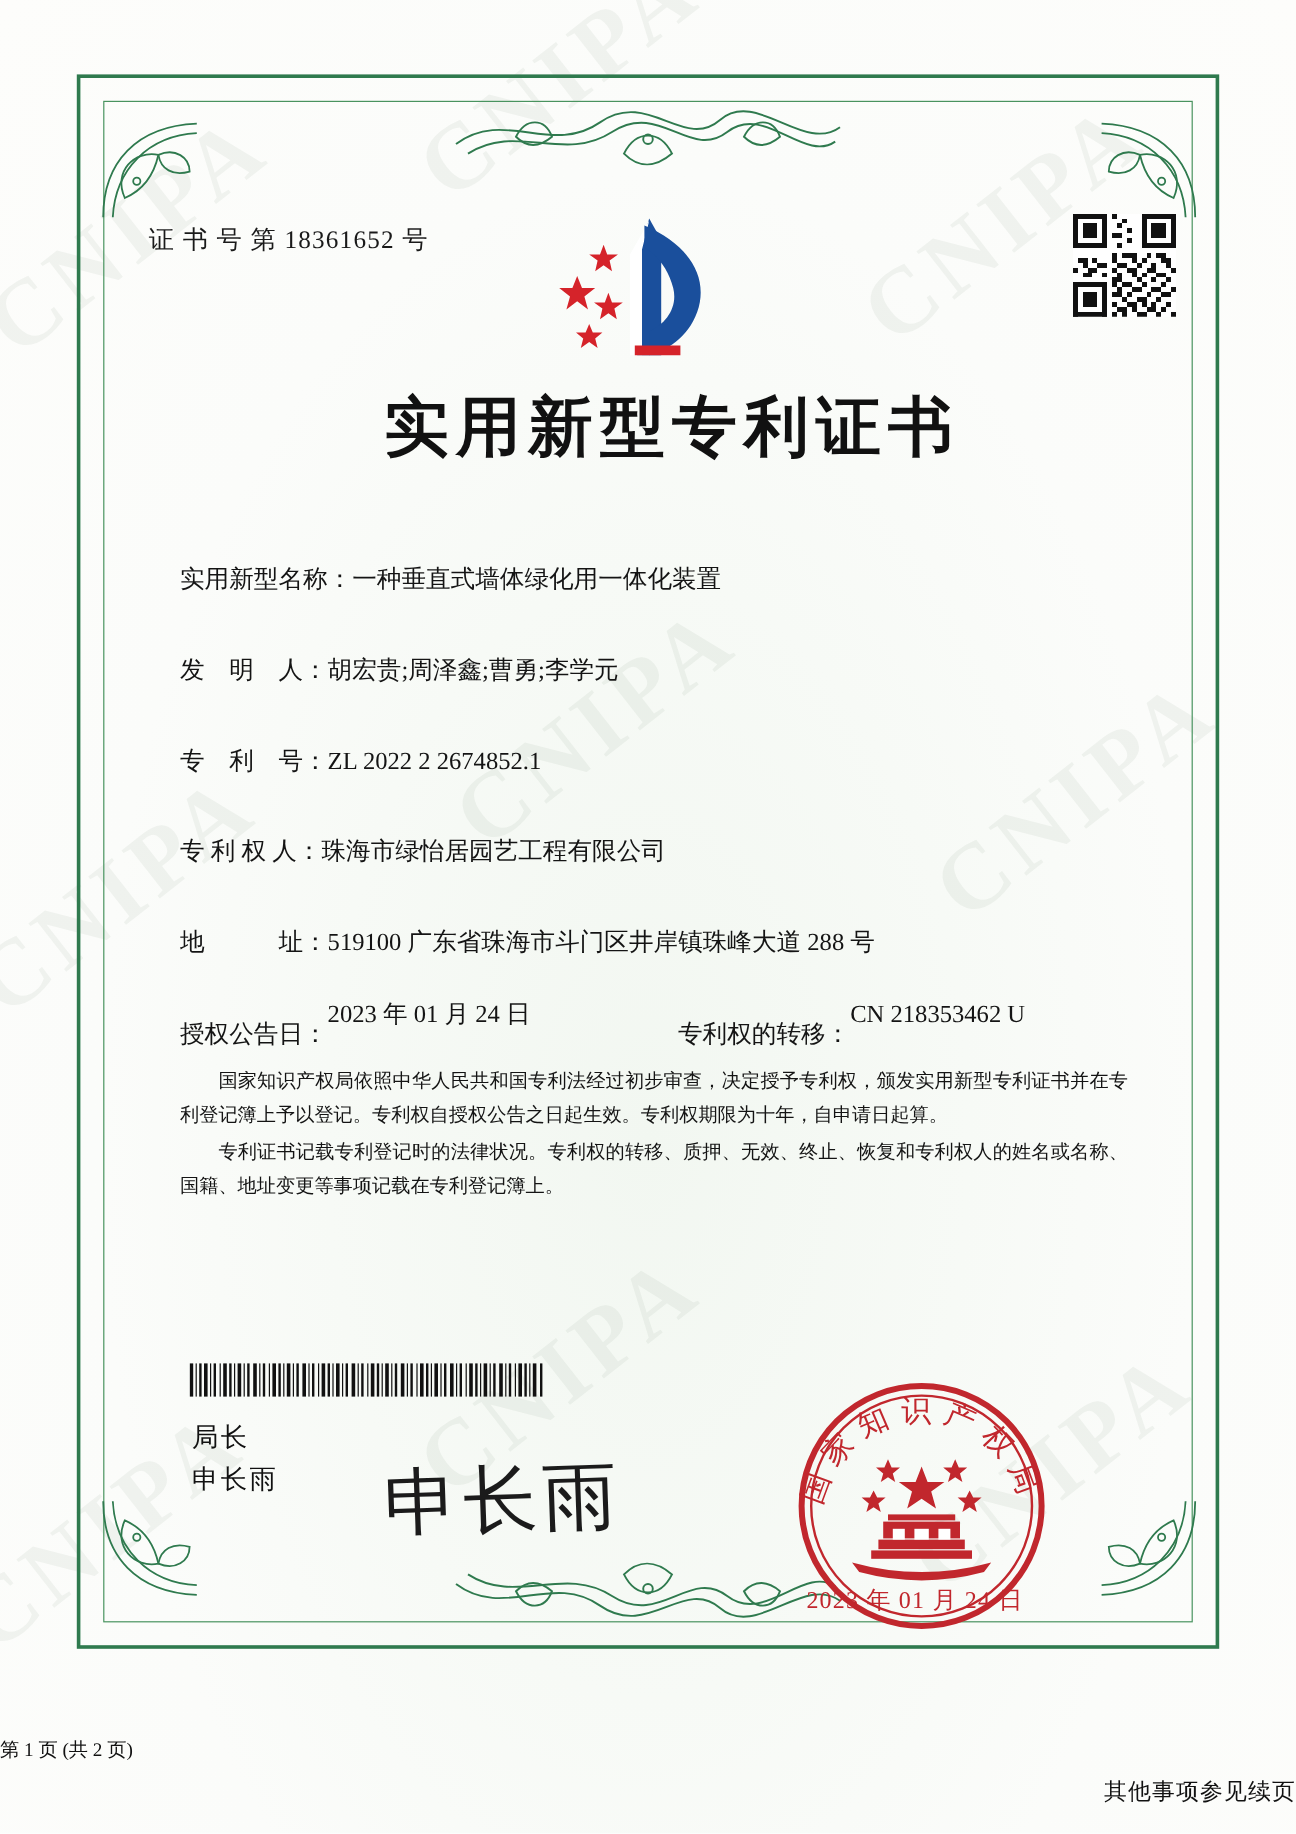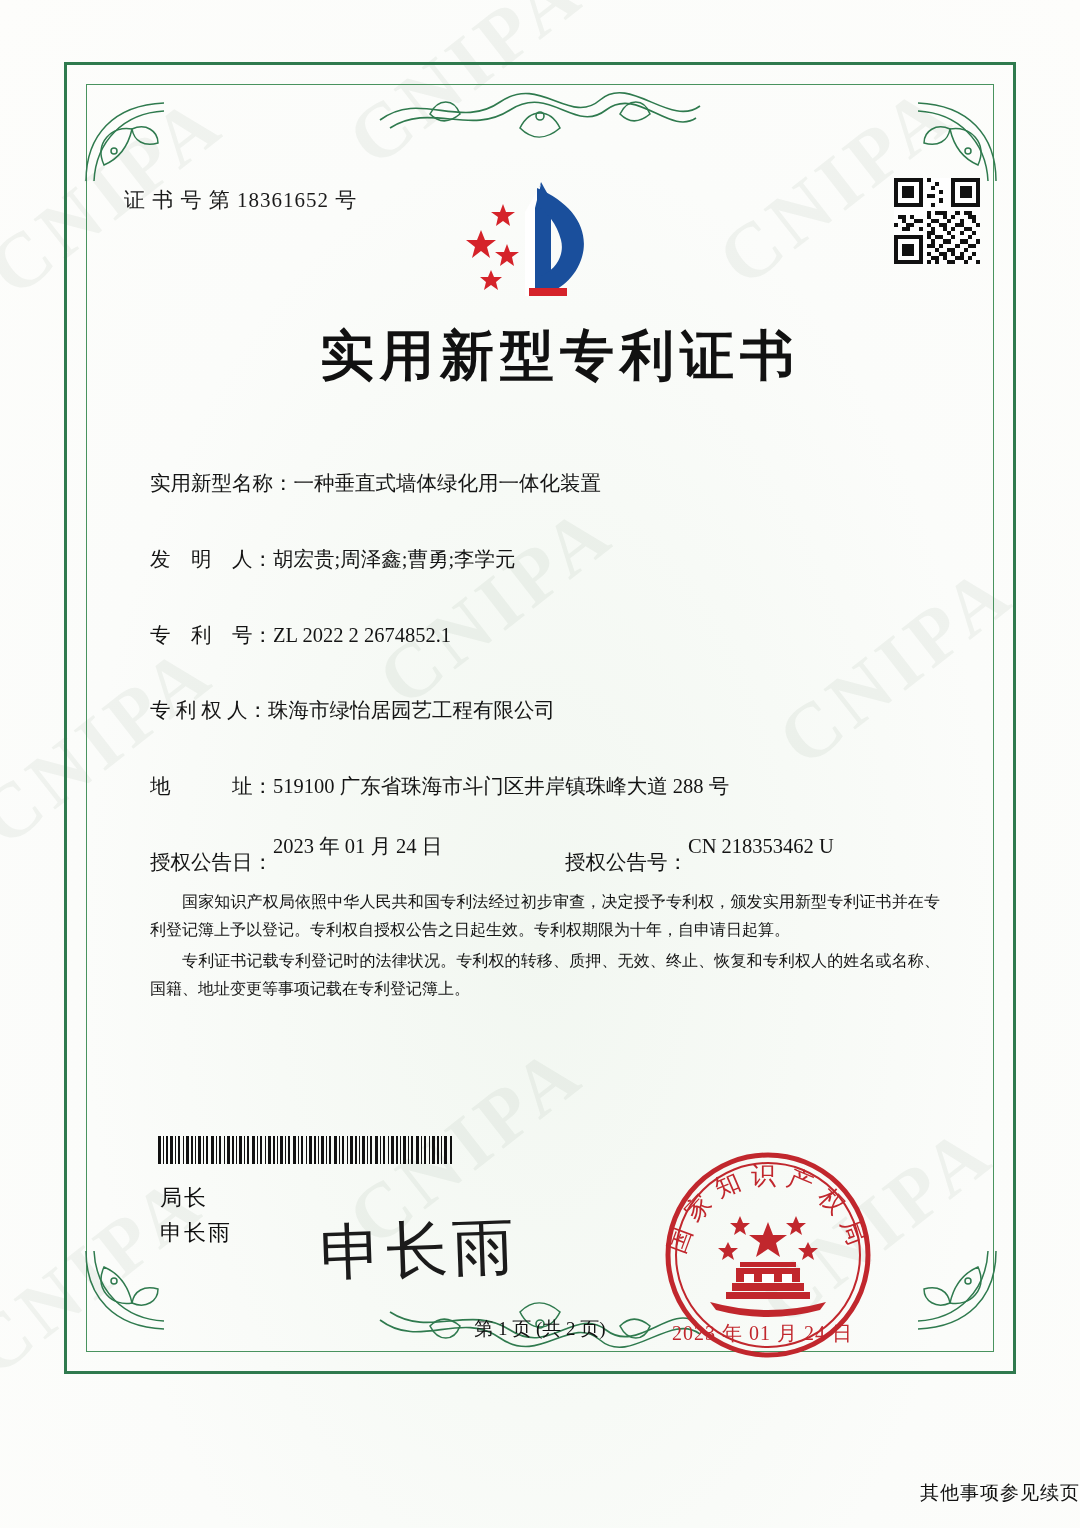--- a/index.html
+++ b/index.html
@@ -197,23 +197,22 @@
     top: 1320px;
     font-size: 20px;
     color: #c1272d;
     letter-spacing: 1px;
   }
 
   .page-no {
     position: absolute;
     left: 0;
     right: 0;
-    top: 1316px;
-    text-align: center;
-    font-size: 19px;
+    top: 1448px;
+    font-size: 16px;
     color: #111;
   }
   .footnote {
     position: absolute;
     left: 0;
     right: 0;
     top: 1480px;
     text-align: right;
     font-size: 19px;
     color: #111;
@@ -424,21 +423,21 @@
     <div class="field">
       <span class="f-label">地　　　址：</span>
       <span class="f-value">519100 广东省珠海市斗门区井岸镇珠峰大道 288 号</span>
     </div>
     <div class="field pub">
       <span class="pub-left">
         <span class="f-label">授权公告日：</span>
         <span class="f-value">2023 年 01 月 24 日</span>
       </span>
       <span class="pub-right">
-        <span class="f-label">授权公告号：</span>
+        <span class="f-label">专利权的转移：</span>
         <span class="f-value">CN 218353462 U</span>
       </span>
     </div>
   </div>
 
   <div class="paragraphs">
     <p>国家知识产权局依照中华人民共和国专利法经过初步审查，决定授予专利权，颁发实用新型专利证书并在专利登记簿上予以登记。专利权自授权公告之日起生效。专利权期限为十年，自申请日起算。</p>
     <p>专利证书记载专利登记时的法律状况。专利权的转移、质押、无效、终止、恢复和专利权人的姓名或名称、国籍、地址变更等事项记载在专利登记簿上。</p>
   </div>
 

